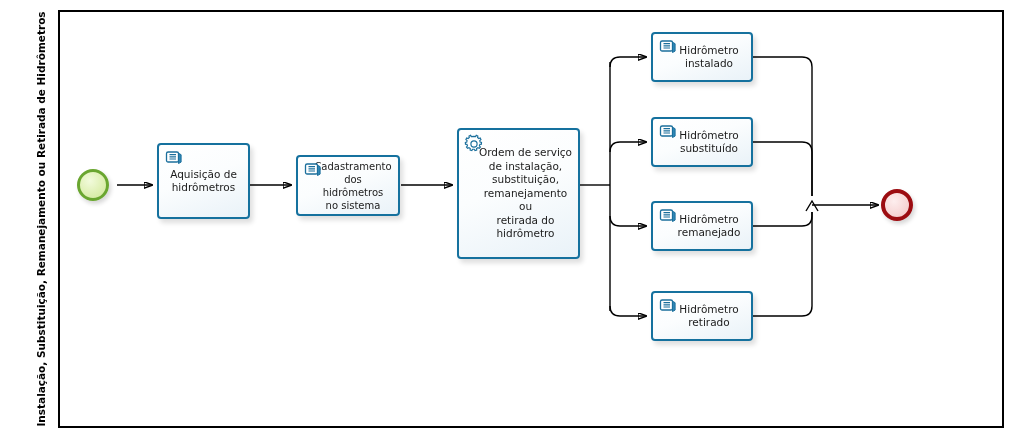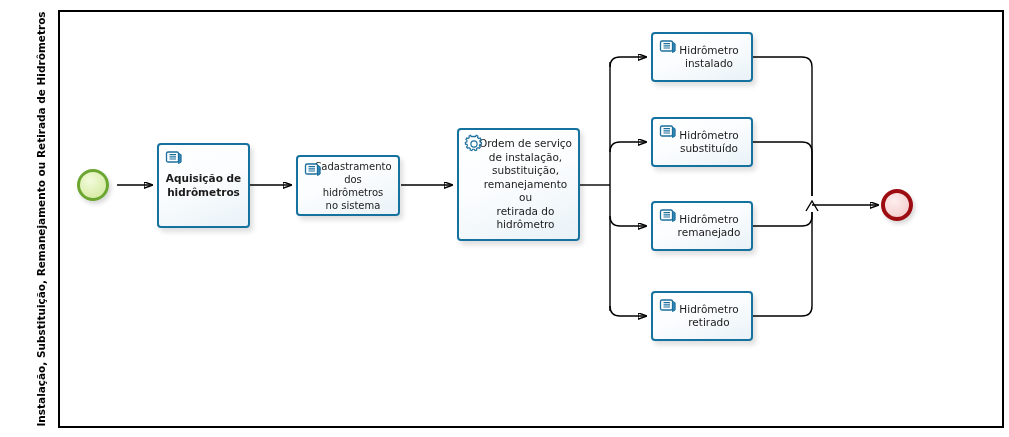--- a/index.html
+++ b/index.html
@@ -160,21 +160,21 @@
     <path d="M753,142 L802,142 Q812,142 812,152 L812,196"></path>
     <path d="M753,226 L802,226 Q812,226 812,216 L812,212"></path>
     <path d="M753,316 L802,316 Q812,316 812,306 L812,212"></path>
 
     <path d="M806,211 L812,201 L818,211" fill="#ffffff" stroke="#000000" stroke-width="1.3"></path>
     <line x1="812" y1="205" x2="878" y2="205" marker-end="url(#arrow)"></line>
   </svg>
 
   <div class="event start-event" style="left:77px; top:169px;"></div>
 
-  <div class="task" style="left:157px; top:143px; width:93px; height:85px;font-weight:bold;">
+  <div class="task" style="left:157px; top:143px; width:93px; height:76px;">
     <span class="task-icon">
       <svg viewBox="0 0 18 16" width="18" height="16">
         <rect x="1.5" y="2" width="12" height="10" rx="1.6" fill="#ffffff" stroke="#1b6f9c" stroke-width="1.3"></rect>
         <path d="M4.5,4.6 h6.5 M4.5,6.8 h6.5 M4.5,9 h6.5" stroke="#1b6f9c" stroke-width="1.2"></path>
         <path d="M13.5,3.2 l2.6,1.5 v7.4 l-2.6,1.4 z" fill="#2f86b5" stroke="#1b6f9c" stroke-width="1"></path>
       </svg>
     </span>
     <span class="task-label">Aquisição de
 hidrômetros</span>
   </div>
@@ -185,21 +185,21 @@
         <rect x="1.5" y="2" width="12" height="10" rx="1.6" fill="#ffffff" stroke="#1b6f9c" stroke-width="1.3"></rect>
         <path d="M4.5,4.6 h6.5 M4.5,6.8 h6.5 M4.5,9 h6.5" stroke="#1b6f9c" stroke-width="1.2"></path>
         <path d="M13.5,3.2 l2.6,1.5 v7.4 l-2.6,1.4 z" fill="#2f86b5" stroke="#1b6f9c" stroke-width="1"></path>
       </svg>
     </span>
     <span class="task-label" style="padding-left:10px;">Cadastramento
 dos hidrômetros
 no sistema</span>
   </div>
 
-  <div class="task" style="left:457px; top:128px; width:123px; height:113px;">
+  <div class="task" style="left:457px; top:128px; width:123px; height:131px;">
     <span class="task-icon" style="left:5px; top:4px; width:20px; height:20px;">
       <svg viewBox="0 0 20 20" width="20" height="20">
         <path d="M10,2.4 l1.5,0.25 0.75,-1.3 1.6,0.75 -0.3,1.45 1.25,1.0 1.4,-0.5 0.75,1.6 -1.15,0.95 0.25,1.55 1.45,0.35 -0.1,1.75 -1.5,0.15 -0.55,1.45 1.05,1.1 -1.1,1.35 -1.4,-0.6 -1.3,0.85 0.1,1.5 -1.7,0.5 -0.8,-1.3 -1.55,0.0 -0.8,1.3 -1.7,-0.5 0.1,-1.5 -1.3,-0.85 -1.4,0.6 -1.1,-1.35 1.05,-1.1 -0.55,-1.45 -1.5,-0.15 -0.1,-1.75 1.45,-0.35 0.25,-1.55 -1.15,-0.95 0.75,-1.6 1.4,0.5 1.25,-1.0 -0.3,-1.45 1.6,-0.75 0.75,1.3 z" fill="#ffffff" stroke="#1b6f9c" stroke-width="1.15"></path>
         <circle cx="10" cy="10" r="3.1" fill="#ffffff" stroke="#1b6f9c" stroke-width="1.15"></circle>
       </svg>
     </span>
     <span class="task-label" style="padding-left:14px;">Ordem de serviço
 de instalação,
 substituição,
 remanejamento ou

